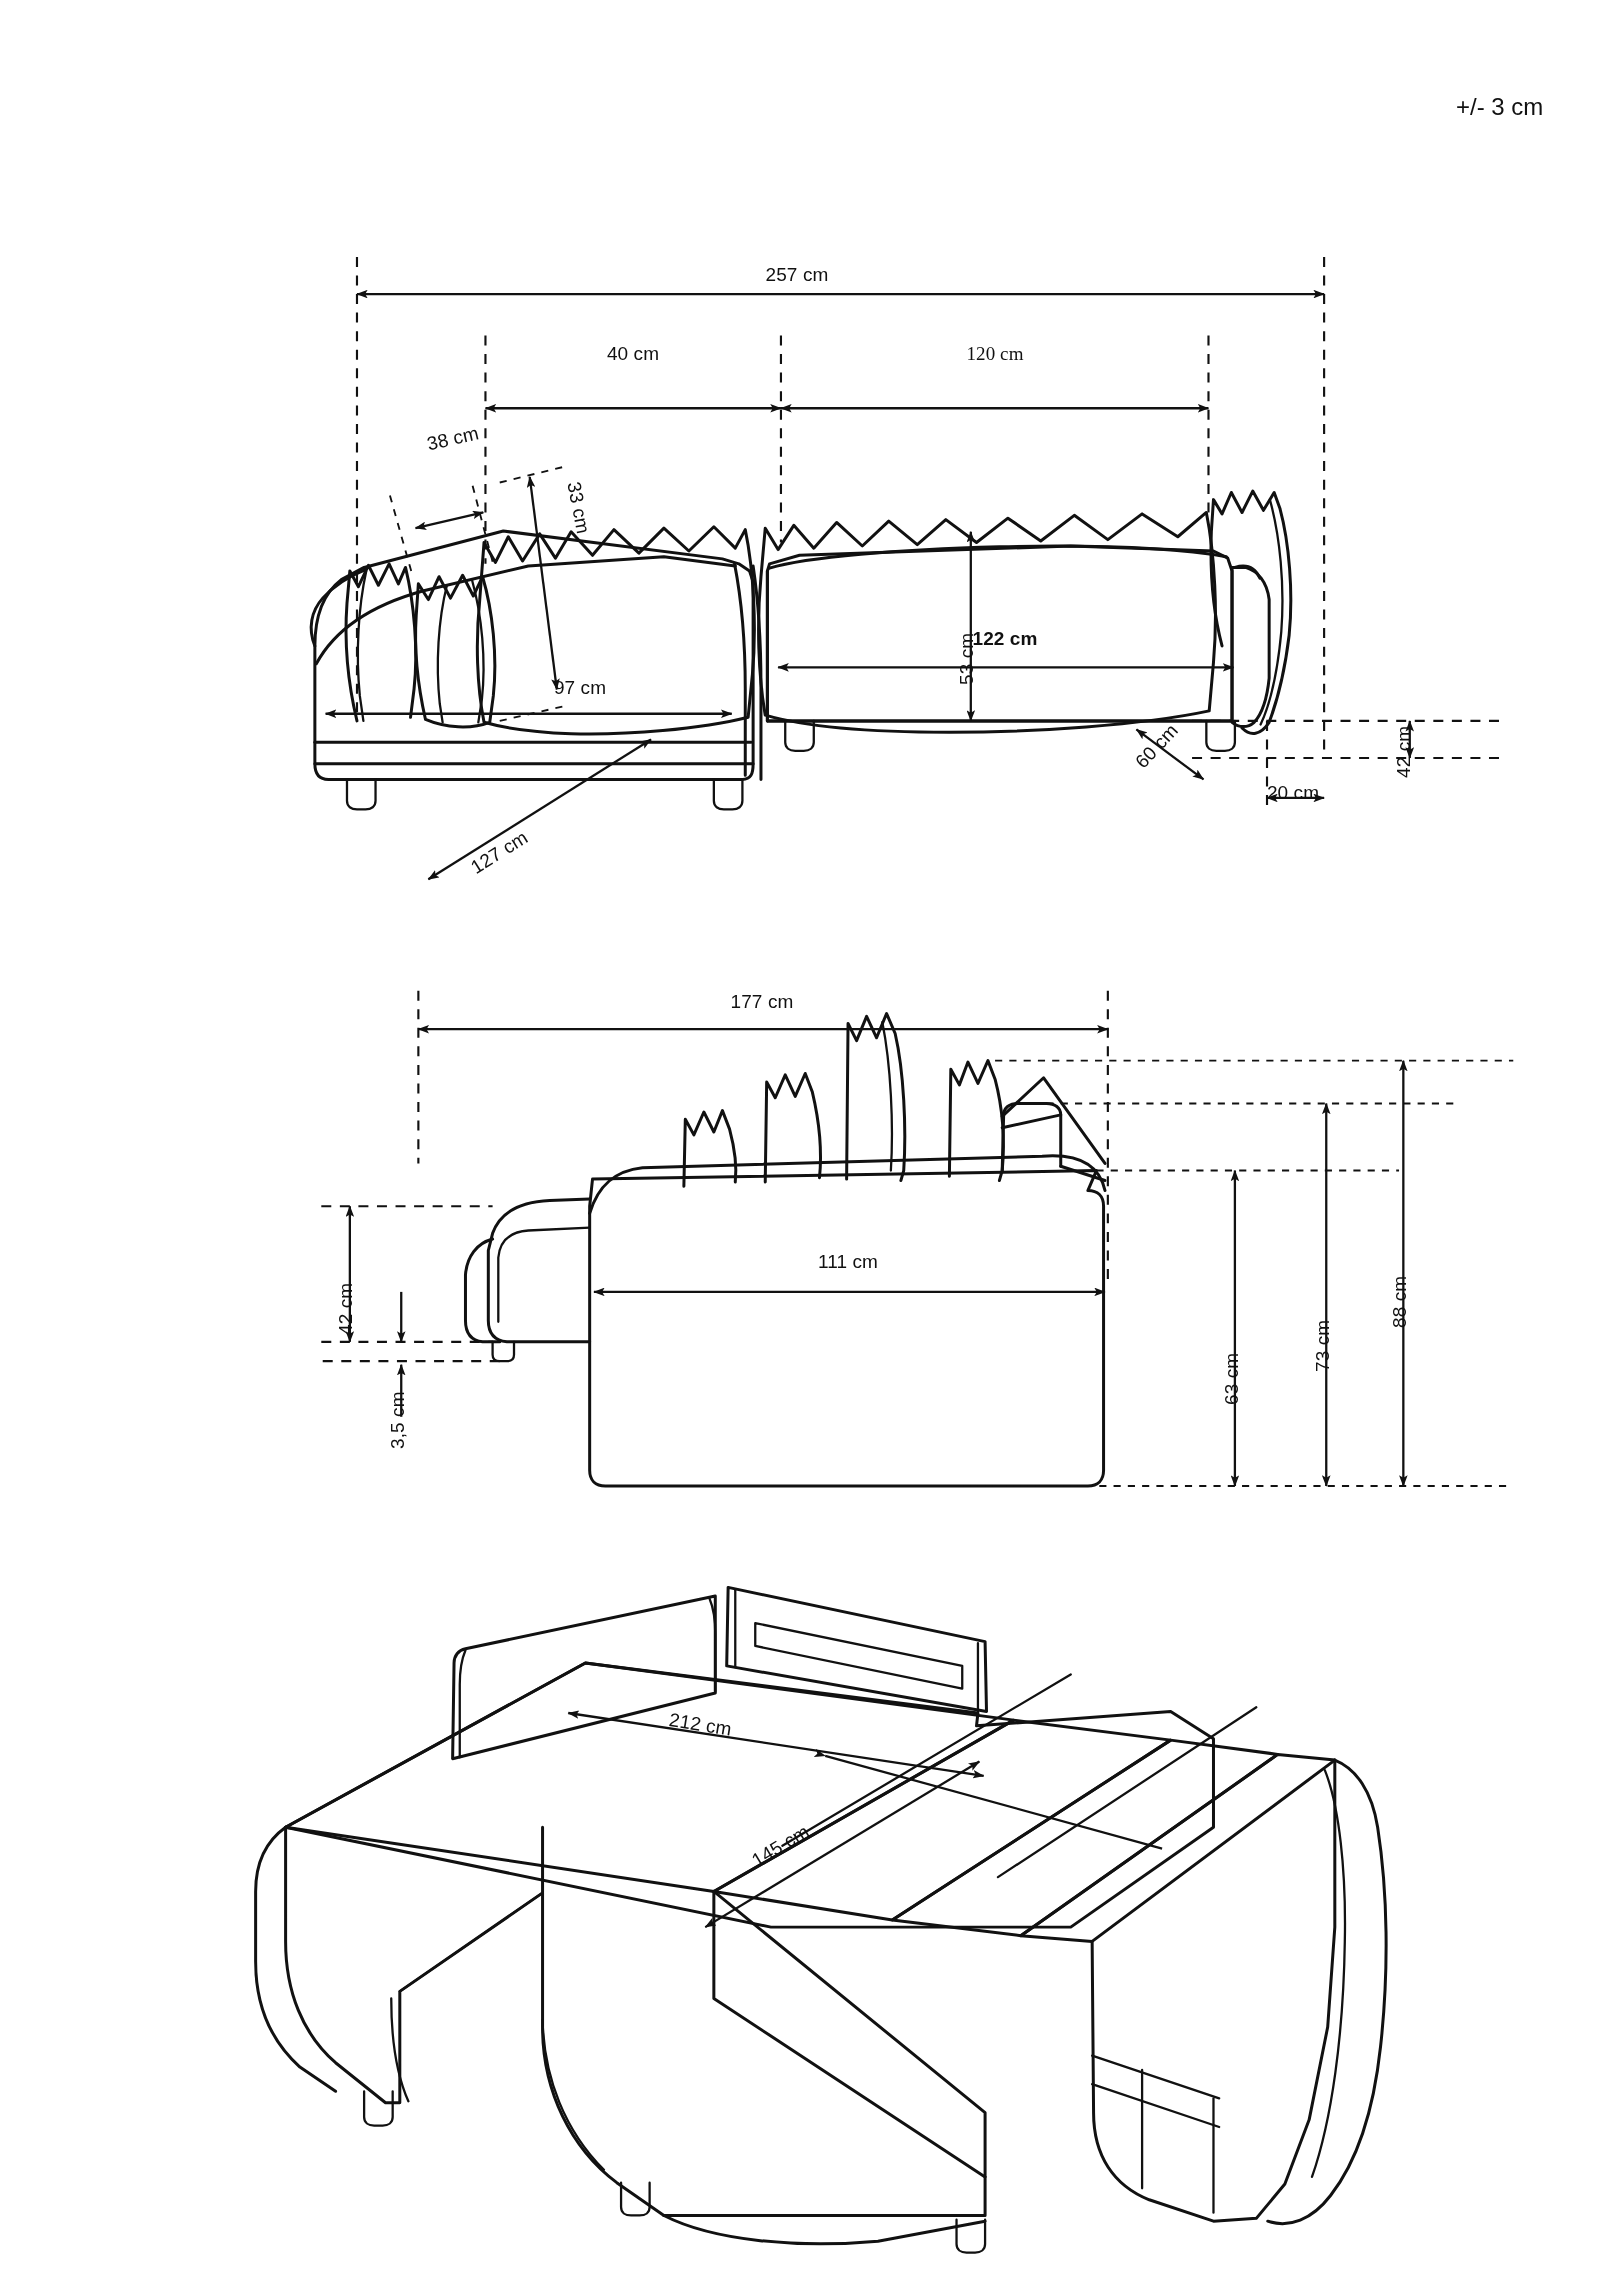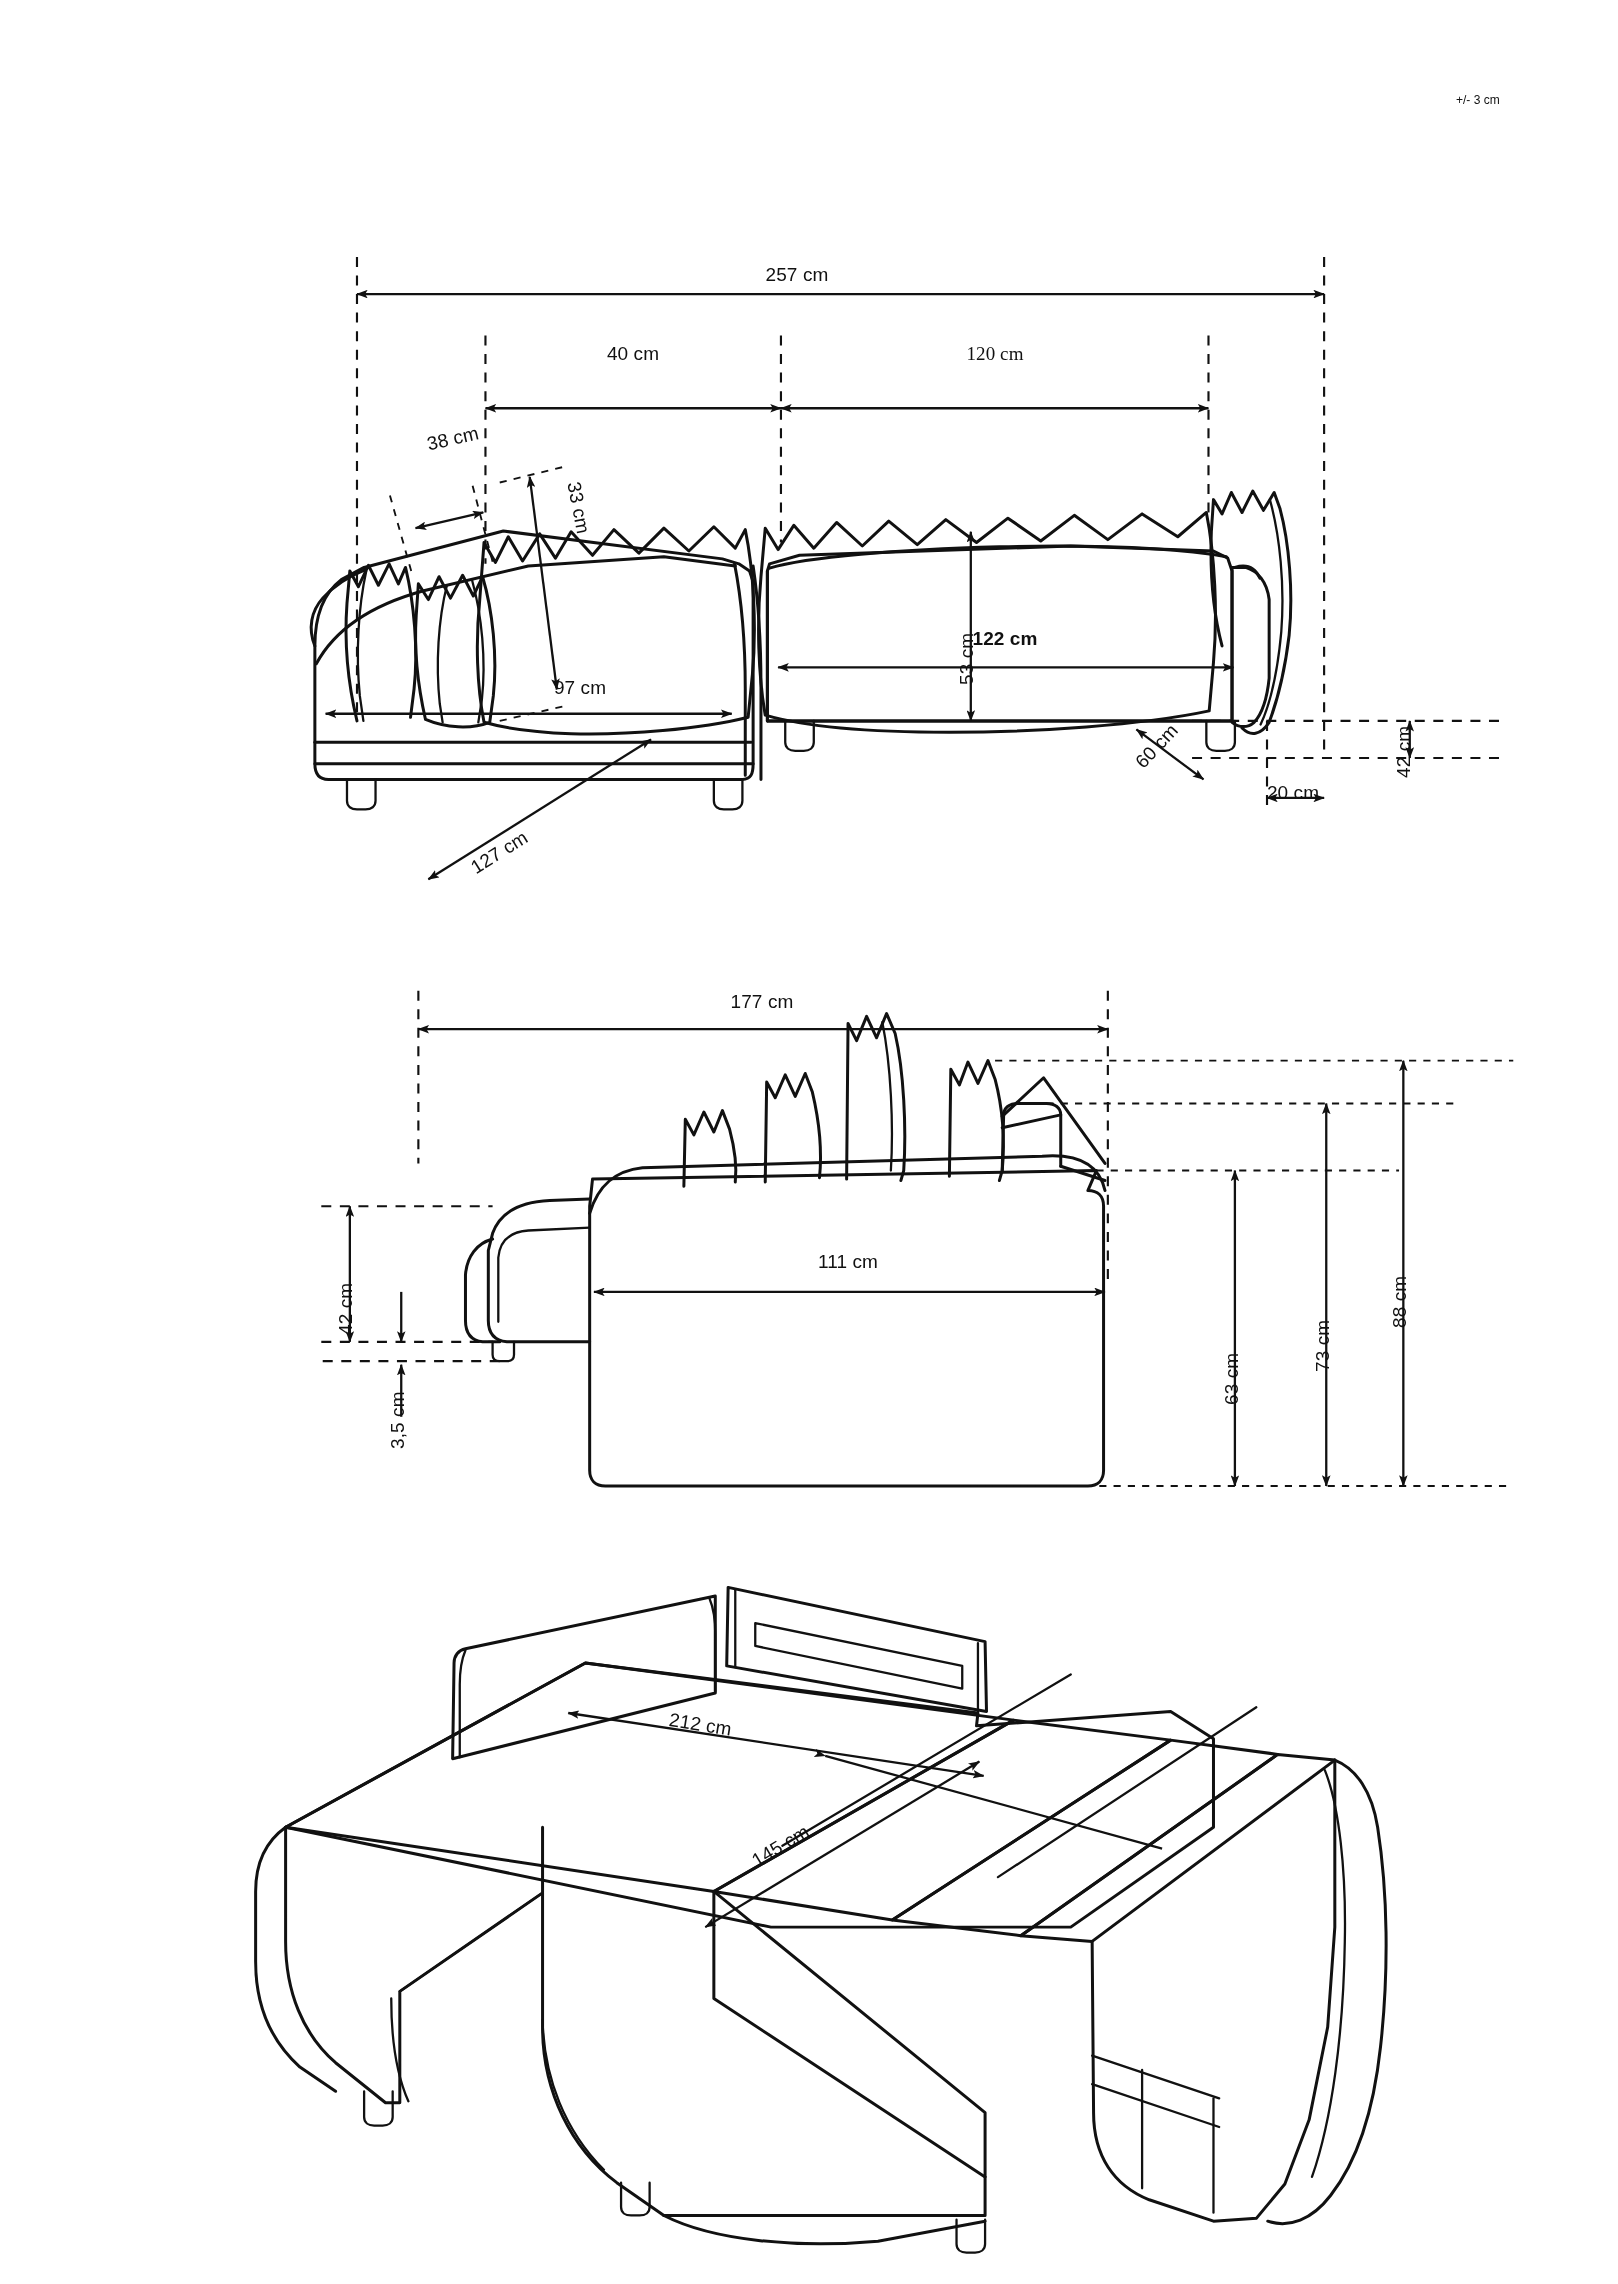--- a/index.html
+++ b/index.html
@@ -65,21 +65,21 @@
     font-size: 19px;
     color: #111111;
     white-space: nowrap;
     letter-spacing: 0.1px;
   }
   .dimtext.vert {
     transform-origin: 0 0;
   }
   .tol {
     position: absolute;
-    font-size: 12px;
+    font-size: 24px;
     color: #111111;
     font-family: "Liberation Sans", sans-serif;
     white-space: nowrap;
   }
 </style>
 </head>
 <body>
 
 <div id="sheet">
 

